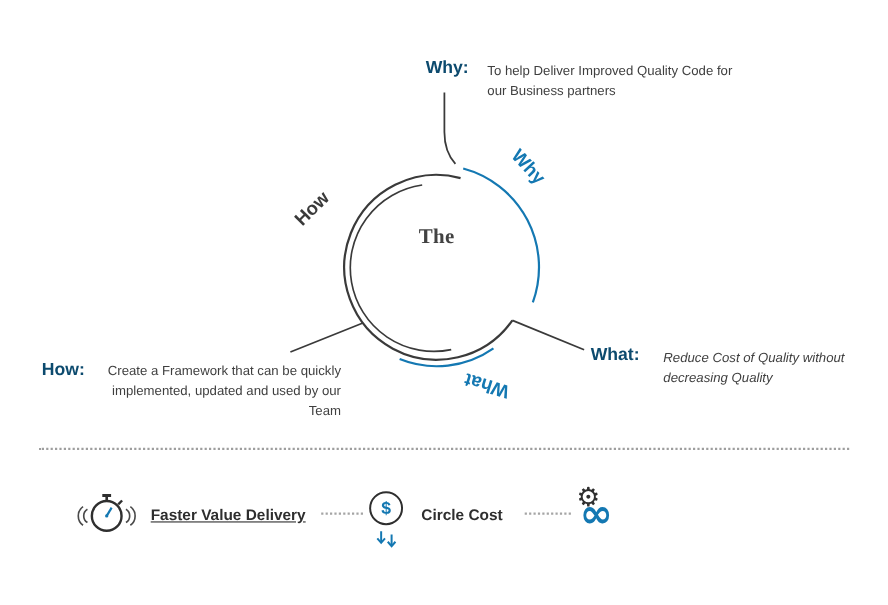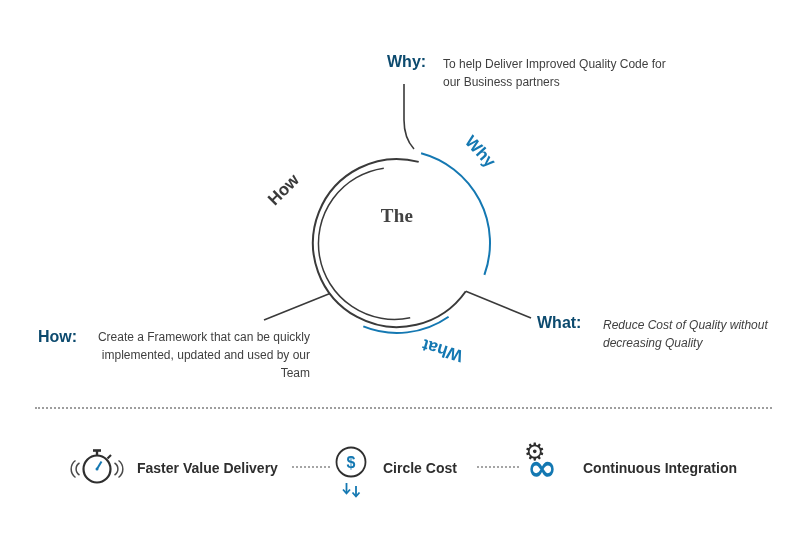--- a/index.html
+++ b/index.html
@@ -31,21 +31,21 @@
   .what-label { left:537px; top:314px; }
   .what-text  { left:603px; top:316px; width:190px;font-style:italic; }
 
   
   .separator { left:35px; top:407px; width:737px; height:0; border-top:2px dotted #9e9e9e; }
   .dotline   { height:0; border-top:2px dotted #a5a5a5; }
   .dot1 { left:292px; top:466px; width:38px; }
   .dot2 { left:477px; top:466px; width:42px; }
 
   .footer-label { font-size:14px; font-weight:600; color:#2e2e2e; white-space:nowrap; }
-  .lbl1 { left:137px; top:460px; }
+  .lbl1 { left:137px; top:460px;text-decoration:underline; }
   .lbl2 { left:383px; top:460px; }
   .lbl3 { left:583px; top:460px; }
 
   .icon-stopwatch { left:68px;  top:441px; width:58px; height:52px; }
   .icon-dollar    { left:331px; top:446px; width:40px; height:62px; }
   .icon-ci        { left:522px; top:441px; width:60px; height:52px; }
 
   .gear-glyph {
     position:absolute; left:2px; top:-1px; font-family:"DejaVu Sans", sans-serif;
     font-size:24px; line-height:24px; color:#2f2f2f;
@@ -119,15 +119,14 @@
     </svg>
   </div>
   <div class="abs footer-label lbl2">Circle Cost</div>
 
   <div class="abs dotline dot2"></div>
 
   <div class="abs icon-ci">
     <span class="gear-glyph">⚙</span>
     <span class="infinity-glyph">∞</span>
   </div>
-  <div class="abs footer-label lbl3">Continuous Integration</div>
 
 </div>
 
 </body></html>

